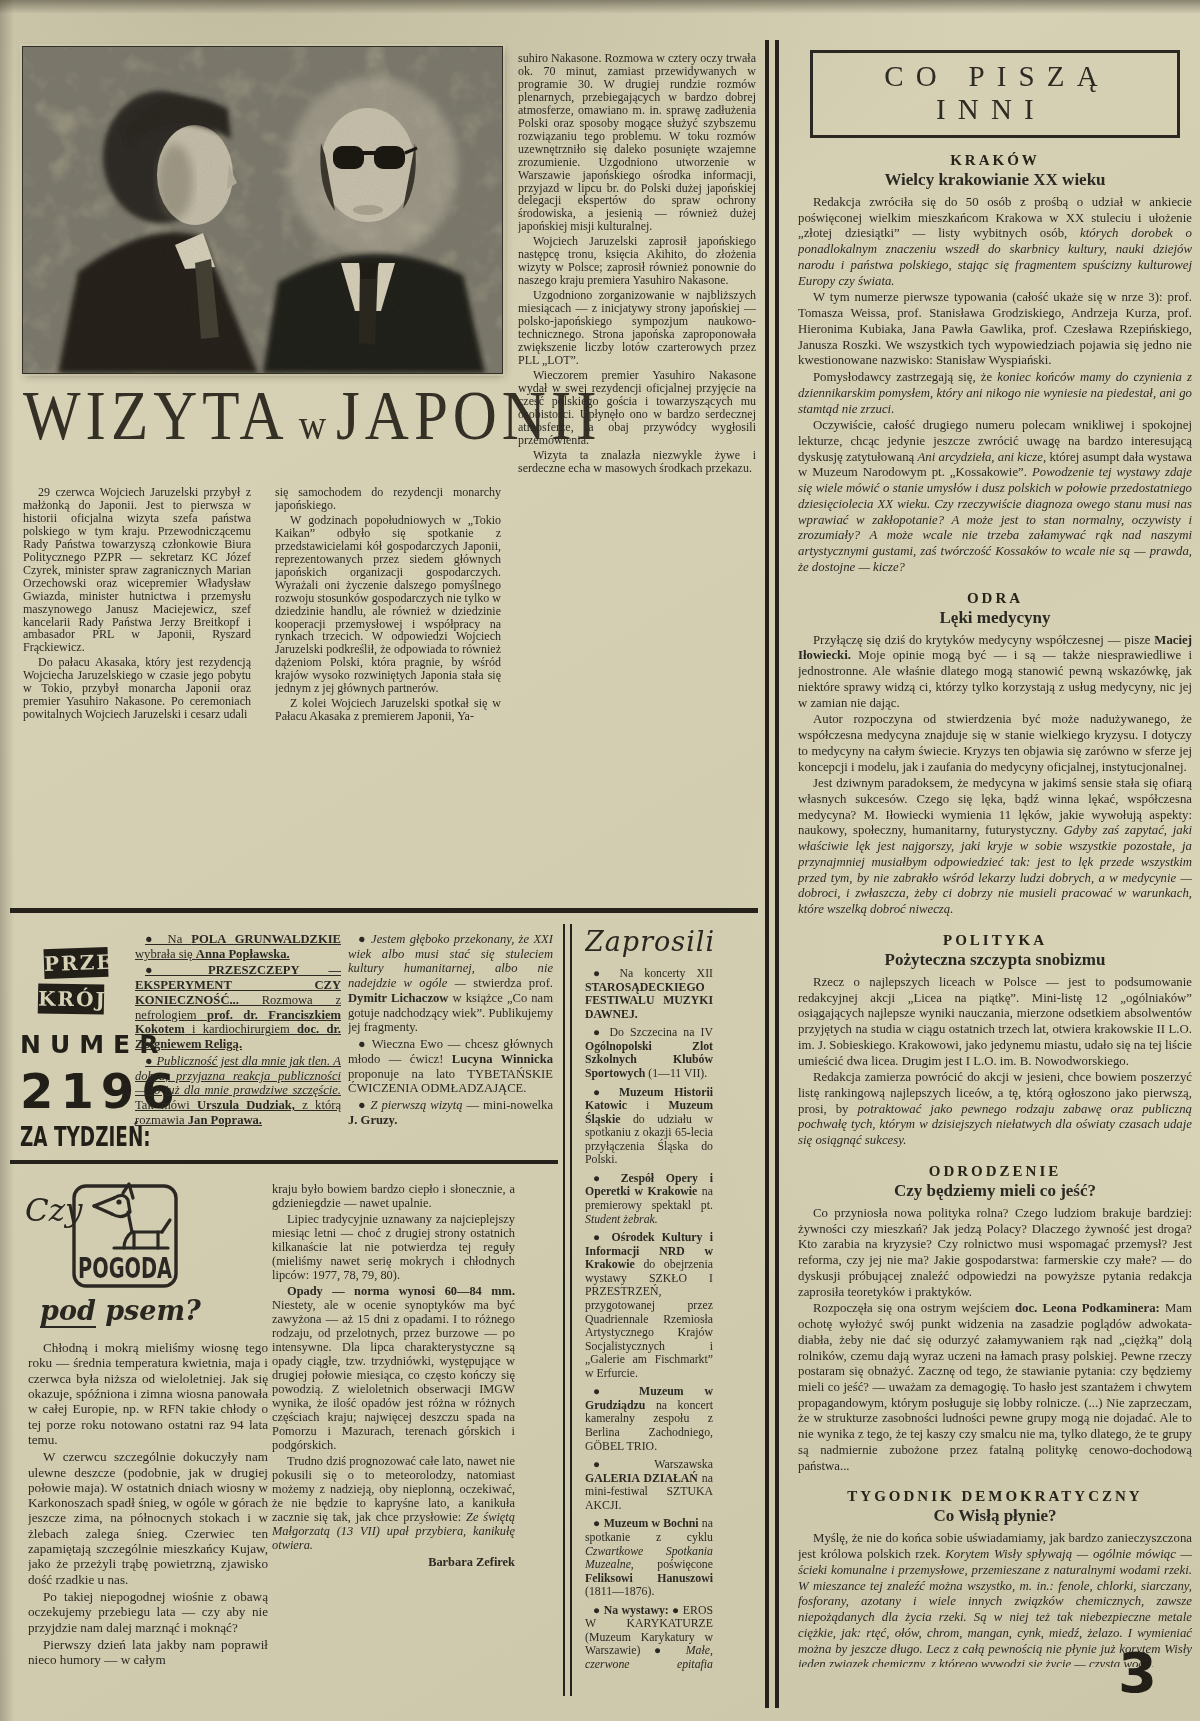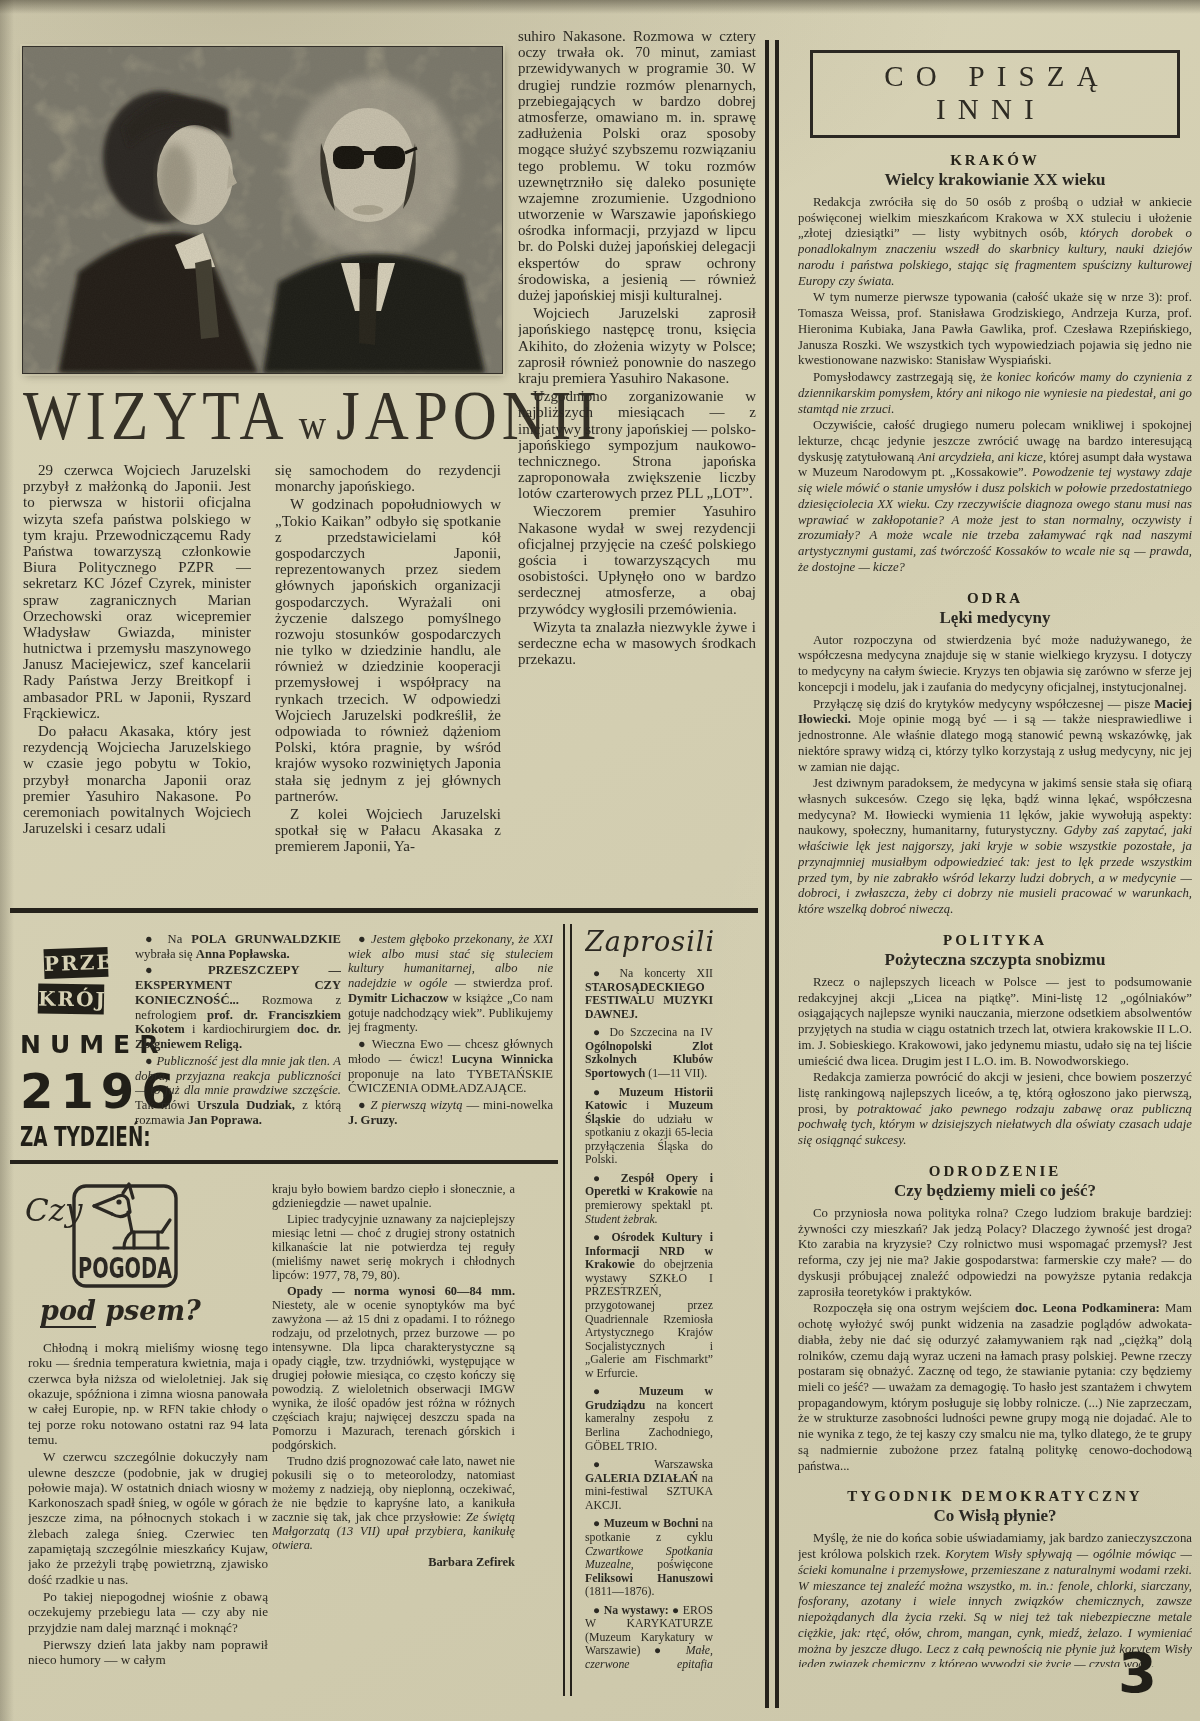--- a/index.html
+++ b/index.html
@@ -28,21 +28,21 @@
   .photo svg{display:block;}
 
   
   .headline{left:23px; top:376px; width:470px; height:72px; display:flex; align-items:baseline; gap:10px;
     font-family:"Liberation Serif", serif; color:#343026; transform:scaleY(1.14); transform-origin:top left;
     white-space:nowrap;}
   .headline .big{font-size:61px; letter-spacing:5px;}
   .headline .small-w{font-size:38px;}
 
   
-  .jp{font-size:15px; line-height:1.08; overflow:hidden;}
+  .jp{font-size:12px; line-height:1.08; overflow:hidden;margin-top:24px;}
   .jp p{margin-bottom:2px;}
   .jp-col1{left:23px; top:462px; width:228px; height:422px;}
   .jp-col2{left:275px; top:462px; width:226px; height:422px;}
   .jp-col3{left:518px; top:28px;  width:238px; height:856px;}
 
   
   .hrule{background:#25221b; height:5px;}
   .hrule-1{left:10px; top:908px; width:748px;}
   .hrule-2{left:10px; top:1160px; width:548px; height:4px;}
   .vrule{border-left:4px solid #25221b; border-right:4px solid #25221b; width:6px; background:transparent;}
@@ -64,21 +64,21 @@
   .logo-top{left:44px; top:948px; width:64px; height:30px; font-size:20px; line-height:30px; transform:rotate(-2deg);}
   .logo-bottom{left:38px; top:984px; width:66px; height:30px; font-size:20px; line-height:30px; transform:rotate(1deg);}
   .numer{left:20px; top:1030px; width:140px; text-align:left; font-family:"DejaVu Sans", sans-serif; font-weight:bold; color:#211f18;}
   .numer .l1{font-size:25px; letter-spacing:9px;text-align:right;}
   .numer .l2{font-size:48px; letter-spacing:7px; margin-top:4px;}
   .numer .l3{font-size:20px; letter-spacing:0px; margin-top:6px; transform:scale(.92,1.3); transform-origin:left center;}
   .numer div{white-space:nowrap;}
 
   .bullets{font-size:12.6px; line-height:1.17; overflow:hidden;}
   .bullets p{text-indent:10px; margin-bottom:2px;}
-  .bullets-a{left:135px; top:932px; width:206px; height:226px;}
+  .bullets-a{left:135px; top:932px; width:206px; height:226px;text-decoration:underline;}
   .bullets-b{left:348px; top:932px; width:205px; height:226px;}
 
   
   .zaprosili{left:585px; top:926px; width:128px; height:745px; overflow:hidden;}
   .zap-title{font-family:"DejaVu Serif", serif; font-style:italic; font-size:27px; margin-bottom:10px;
     letter-spacing:1px; color:#2a2720; white-space:nowrap;}
   .zaprosili p{font-size:11.8px; line-height:1.15; margin-bottom:5px; text-indent:8px;}
 
   
   .pogoda-logo{left:22px; top:1180px; width:180px; height:155px;}
@@ -180,22 +180,22 @@
       <h4>Wielcy krakowianie XX wieku</h4>
       <p><span>Redakcja zwróciła się do 50 osób z prośbą o udział w ankiecie poświęconej wielkim mieszkańcom Krakowa w XX stuleciu i ułożenie „złotej dziesiątki” — listy wybitnych osób, </span><span class="i">których dorobek o ponadlokalnym znaczeniu wszedł do skarbnicy kultury, nauki dziejów narodu i państwa polskiego, stając się fragmentem spuścizny kulturowej Europy czy świata.</span></p>
       <p><span>W tym numerze pierwsze typowania (całość ukaże się w nrze 3): prof. Tomasza Weissa, prof. Stanisława Grodziskiego, Andrzeja Kurza, prof. Hieronima Kubiaka, Jana Pawła Gawlika, prof. Czesława Rzepińskiego, Janusza Roszki. We wszystkich tych wypowiedziach pojawia się jedno nie kwestionowane nazwisko: Stanisław Wyspiański.</span></p>
       <p><span>Pomysłodawcy zastrzegają się, że </span><span class="i">koniec końców mamy do czynienia z dziennikarskim pomysłem, który ani nikogo nie wyniesie na piedestał, ani go stamtąd nie zrzuci.</span></p>
       <p><span>Oczywiście, całość drugiego numeru polecam wnikliwej i spokojnej lekturze, chcąc jedynie jeszcze zwrócić uwagę na bardzo interesującą dyskusję zatytułowaną </span><span class="i">Ani arcydzieła, ani kicze</span><span>, której asumpt dała wystawa w Muzeum Narodowym pt. „Kossakowie”. </span><span class="i">Powodzenie tej wystawy zdaje się wiele mówić o stanie umysłów i dusz polskich w połowie przedostatniego dziesięciolecia XX wieku. Czy rzeczywiście diagnoza owego stanu musi nas wprawiać w zakłopotanie? A może jest to stan normalny, oczywisty i zrozumiały? A może wcale nie trzeba załamywać rąk nad naszymi artystycznymi gustami, zaś twórczość Kossaków to wcale nie są — prawda, że dostojne — kicze?</span></p>
     </section>
 
     <section class="cpi-sec">
       <h3>ODRA</h3>
       <h4>Lęki medycyny</h4>
+      <p><span>Przyłączę się dziś do krytyków medycyny współczesnej — pisze </span><span class="b">Maciej Iłowiecki.</span><span> Moje opinie mogą być — i są — także niesprawiedliwe i jednostronne. Ale właśnie dlatego mogą stanowić pewną wskazówkę, jak niektóre sprawy widzą ci, którzy tylko korzystają z usług medycyny, nic jej w zamian nie dając.</span></p>
       <p><span>Autor rozpoczyna od stwierdzenia być może nadużywanego, że współczesna medycyna znajduje się w stanie wielkiego kryzysu. I dotyczy to medycyny na całym świecie. Kryzys ten objawia się zarówno w sferze jej koncepcji i modelu, jak i zaufania do medycyny oficjalnej, instytucjonalnej.</span></p>
-      <p><span>Przyłączę się dziś do krytyków medycyny współczesnej — pisze </span><span class="b">Maciej Iłowiecki.</span><span> Moje opinie mogą być — i są — także niesprawiedliwe i jednostronne. Ale właśnie dlatego mogą stanowić pewną wskazówkę, jak niektóre sprawy widzą ci, którzy tylko korzystają z usług medycyny, nic jej w zamian nie dając.</span></p>
       <p><span>Jest dziwnym paradoksem, że medycyna w jakimś sensie stała się ofiarą własnych sukcesów. Czego się lęka, bądź winna lękać, współczesna medycyna? M. Iłowiecki wymienia 11 lęków, jakie wywołują aspekty: naukowy, społeczny, humanitarny, futurystyczny. </span><span class="i">Gdyby zaś zapytać, jaki właściwie lęk jest najgorszy, jaki kryje w sobie wszystkie pozostałe, ja przynajmniej musiałbym odpowiedzieć tak: jest to lęk przede wszystkim przed tym, by nie zabrakło wśród lekarzy ludzi dobrych, a w medycynie — dobroci, i zwłaszcza, żeby ci dobrzy nie musieli pracować w warunkach, które wszelką dobroć niweczą.</span></p>
     </section>
 
     <section class="cpi-sec">
       <h3>POLITYKA</h3>
       <h4>Pożyteczna szczypta snobizmu</h4>
       <p><span>Rzecz o najlepszych liceach w Polsce — jest to podsumowanie redakcyjnej akcji „Licea na piątkę”. Mini-listę 12 „ogólniaków” osiągających najlepsze wyniki nauczania, mierzone odsetkiem absolwentów przyjętych na studia w ciągu ostatnich trzech lat, otwiera krakowskie II L.O. im. J. Sobieskiego. Krakowowi, jako jedynemu miastu, udało się na tej liście umieścić dwa licea. Drugim jest I L.O. im. B. Nowodworskiego.</span></p>
       <p><span>Redakcja zamierza powrócić do akcji w jesieni, chce bowiem poszerzyć listę rankingową najlepszych liceów, a tę, którą ogłoszono jako pierwszą, prosi, by </span><span class="i">potraktować jako pewnego rodzaju zabawę oraz publiczną pochwałę tych, którym w dzisiejszych niełatwych dla oświaty czasach udaje się osiągnąć sukcesy.</span></p>
     </section>
 

